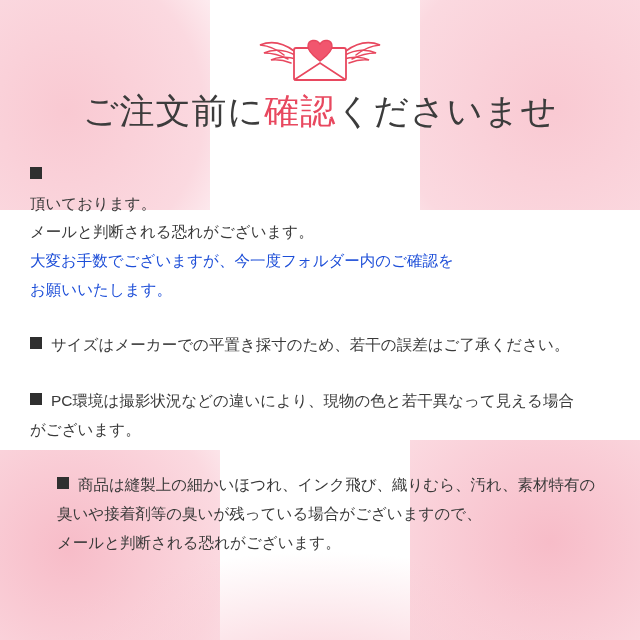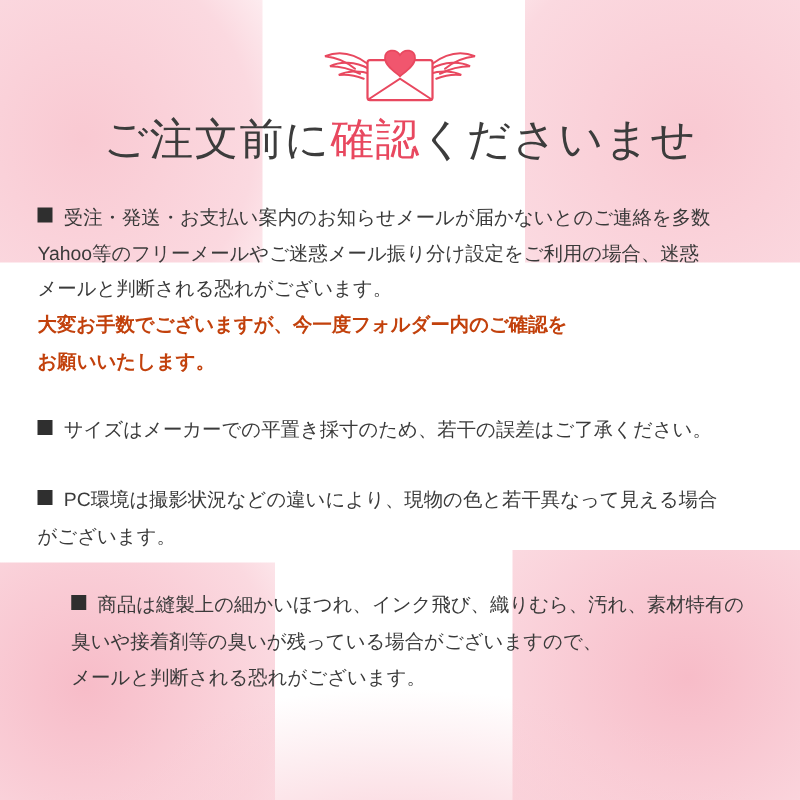--- a/index.html
+++ b/index.html
@@ -116,22 +116,21 @@
   .bullet {
     display: inline-block;
     width: 12px;
     height: 12px;
     background: #2f2f2f;
     margin-right: 9px;
     vertical-align: 1px;
   }
 
   .red {
-    color: #c2410c;
-    font-weight: bold;
+    color: #1d4ed8;
   }
 
   .spacer-sm { height: 10px; }
 </style>
 </head>
 <body>
 
 <div class="page">
 
   <div class="corner corner-tl"></div>
@@ -165,23 +164,23 @@
     </div>
 
     <div class="title">
       <span>ご注文前に</span><span class="accent">確認</span><span>くださいませ</span>
     </div>
 
     <div class="body">
 
       <div class="block">
         <span class="line">
-          <span class="bullet"></span><span>受注・発送・お支払い案内のお知らせメールが届かないとのご連絡を多数</span>
-        </span>
-        <span class="line">Yahoo等のフリーメールやご迷惑メール振り分け設定をご利用の場合、迷惑</span>
+          <span class="bullet"></span>
+        </span>
+        <span class="line">頂いております。</span>
         <span class="line">メールと判断される恐れがございます。</span>
         <span class="line red">大変お手数でございますが、今一度フォルダー内のご確認を</span>
         <span class="line red">お願いいたします。</span>
       </div>
 
       <div class="spacer-sm"></div>
 
       <div class="block">
         <span class="line">
           <span class="bullet"></span><span>サイズはメーカーでの平置き採寸のため、若干の誤差はご了承ください。</span>

